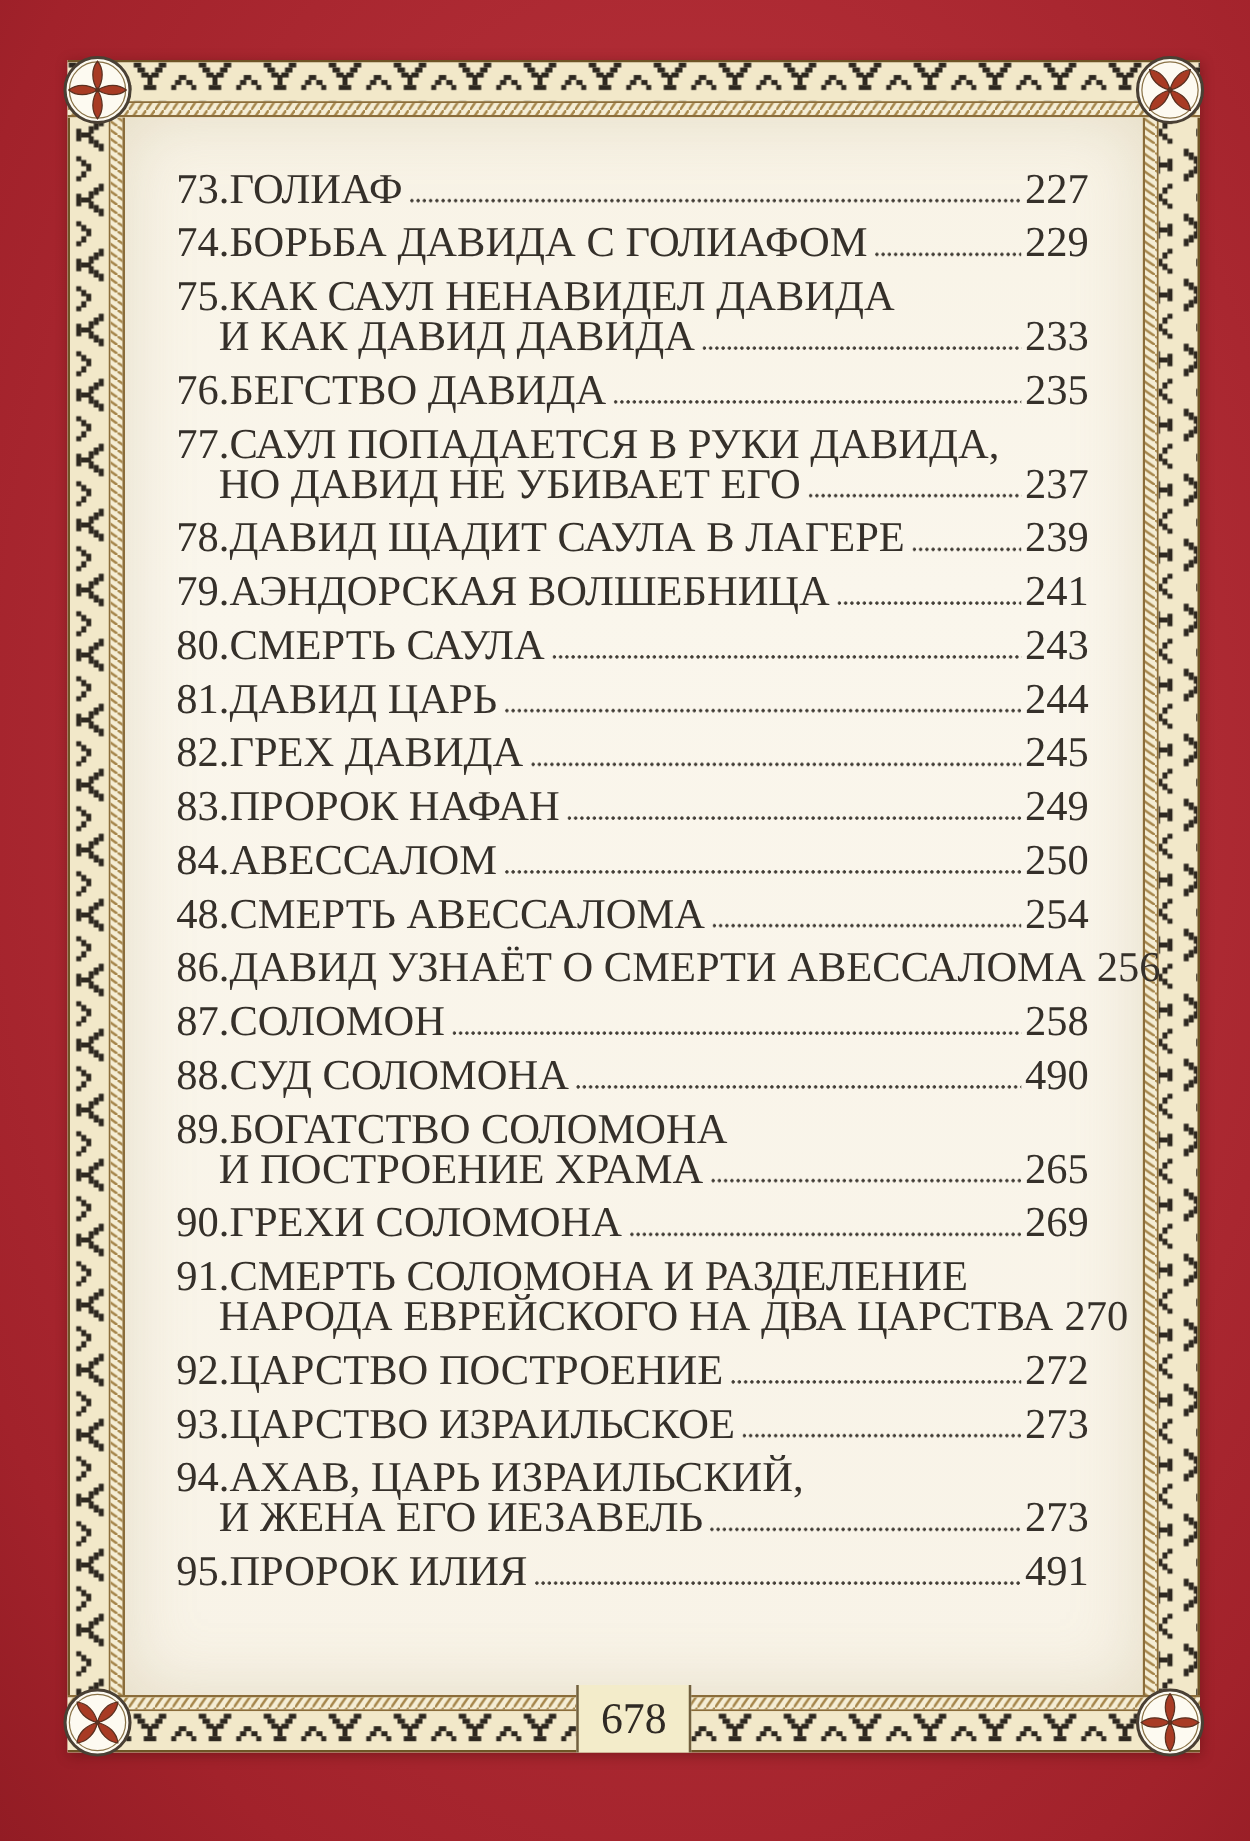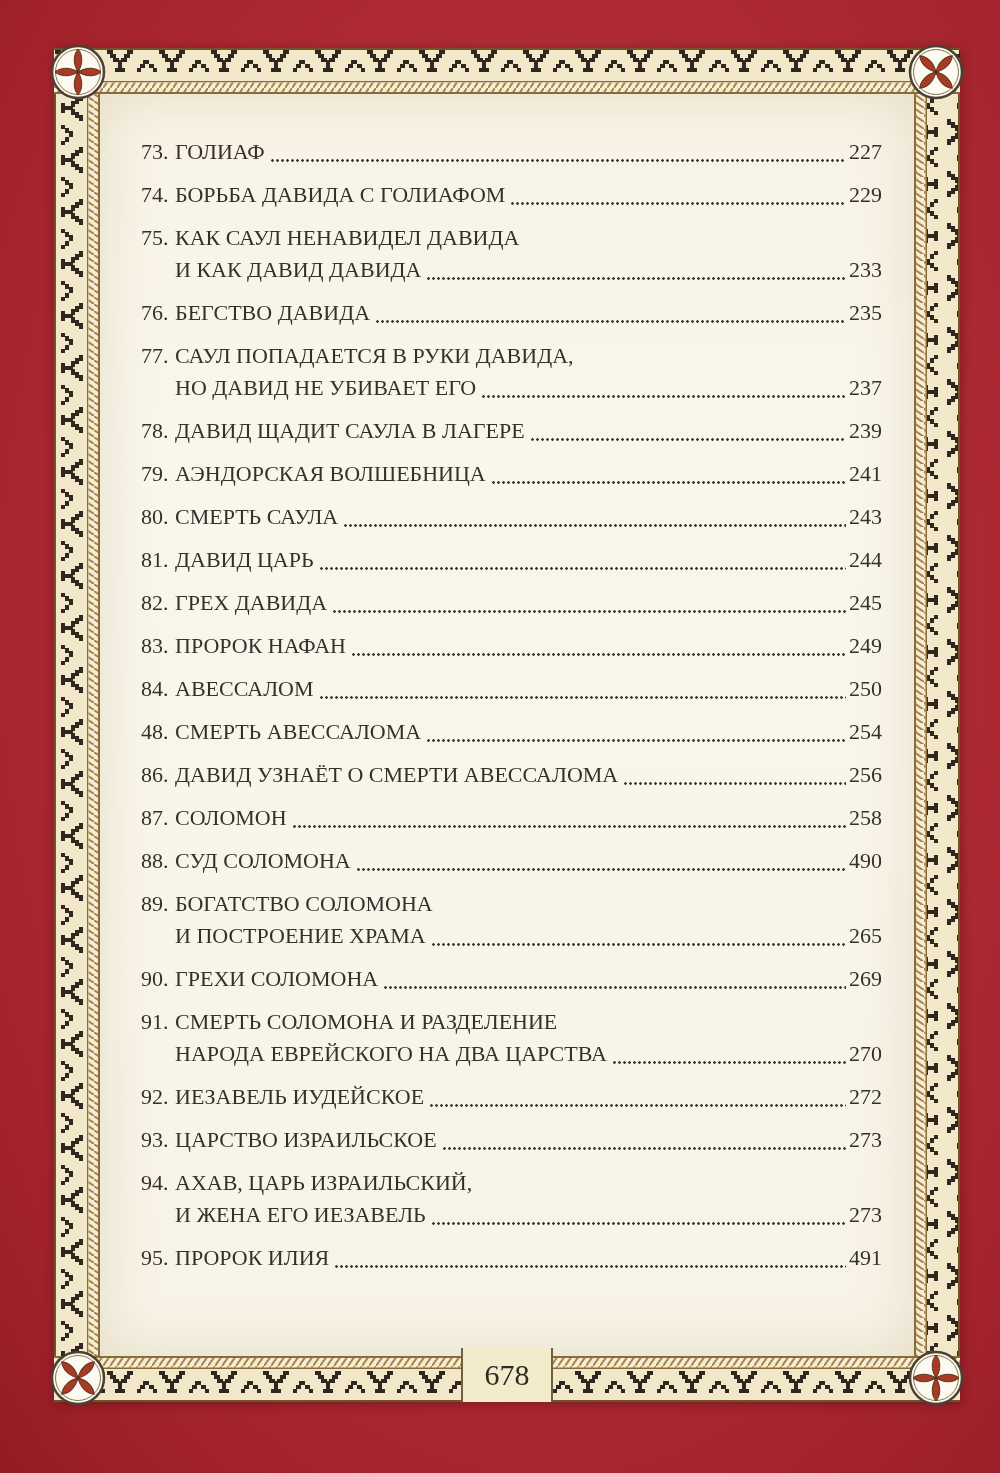--- a/index.html
+++ b/index.html
@@ -18,39 +18,39 @@
   .band-bottom{left:0;top:1308px;}
   .band-left{left:0;top:46px;}
   .band-right{left:860px;top:46px;}
   .inner-page{
     position:absolute;left:46px;top:46px;right:46px;bottom:46px;
     background:linear-gradient(180deg,#f8f3e6 0%,#faf6ec 30%,#f8f3e7 100%);
     box-shadow:inset 0 0 55px rgba(180,160,110,.28);
   }
   .toc{
     position:absolute;left:0;top:0;right:0;bottom:0;
-    padding:42px 32px 0 41px;
-    color:#35302a;font-size:22px;
+    padding:42px 43px 0 41px;
+    color:#35302a;font-size:34px;
   }
   .entry{margin-bottom:11px;}
   .tline{display:flex;align-items:baseline;line-height:32px;white-space:nowrap;}
   .num{flex:0 0 34px;}
   .title{flex:0 0 auto;}
   .lead{
     flex:1 1 auto;align-self:flex-end;height:3px;margin:0 3px 6px 6px;
     background-image:radial-gradient(circle at 1.5px 1.5px,#3f3a33 1.1px,rgba(0,0,0,0) 1.55px);
     background-size:5px 3px;background-repeat:repeat-x;background-position:left bottom;
   }
   .pg{flex:0 0 auto;}
   .plate{
     position:absolute;left:50%;bottom:0;transform:translateX(-50%);
     width:88px;height:54px;background:#f3ecca;
     border-left:2px solid #71603f;border-right:2px solid #71603f;
     display:flex;align-items:center;justify-content:center;
-    font-size:30px;color:#2f2a24;z-index:5;
+    font-size:35px;color:#2f2a24;z-index:5;
   }
   .medallion{position:absolute;z-index:6;}
   .med-tl{left:-5px;top:-5px;}
   .med-tr{right:-5px;top:-5px;}
   .med-bl{left:-5px;bottom:-5px;}
   .med-br{right:-5px;bottom:-5px;}
 </style>
 </head>
 <body>
 
@@ -395,21 +395,21 @@
           <div class="tline">
             <span class="num"></span>
             <span class="title">НАРОДА ЕВРЕЙСКОГО НА ДВА ЦАРСТВА</span>
             <span class="lead"></span>
             <span class="pg">270</span>
           </div>
         </div>
         <div class="entry">
           <div class="tline">
             <span class="num">92.</span>
-            <span class="title">ИЕЗАВЕЛЬ ИУДЕЙСКОЕ</span>
+            <span class="title">ЦАРСТВО ПОСТРОЕНИЕ</span>
             <span class="lead"></span>
             <span class="pg">272</span>
           </div>
         </div>
         <div class="entry">
           <div class="tline">
             <span class="num">93.</span>
             <span class="title">ЦАРСТВО ИЗРАИЛЬСКОЕ</span>
             <span class="lead"></span>
             <span class="pg">273</span>

